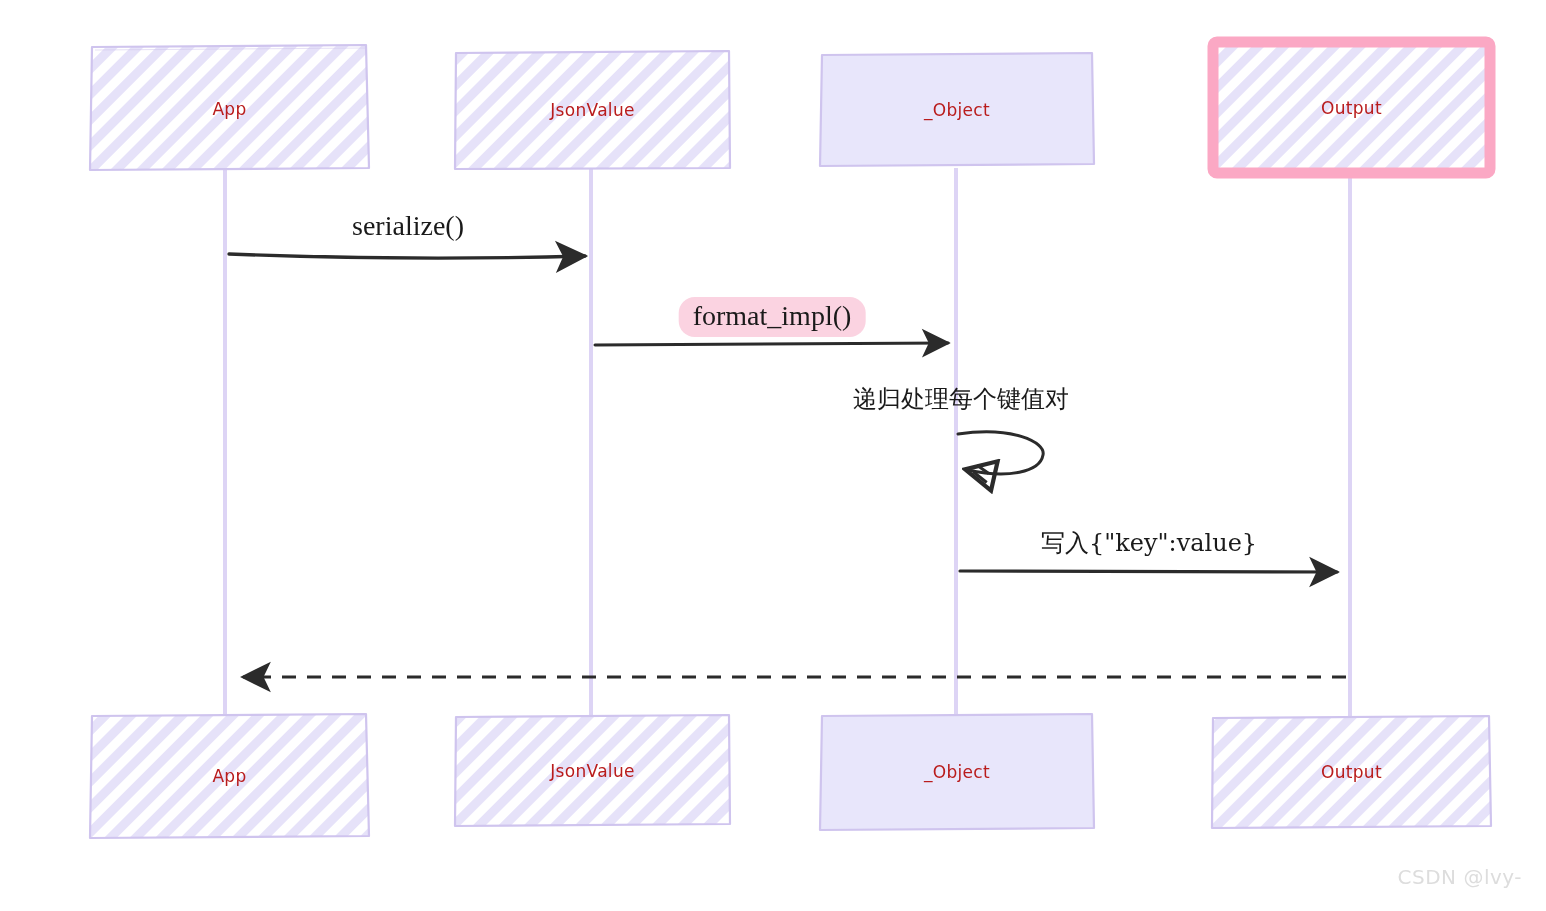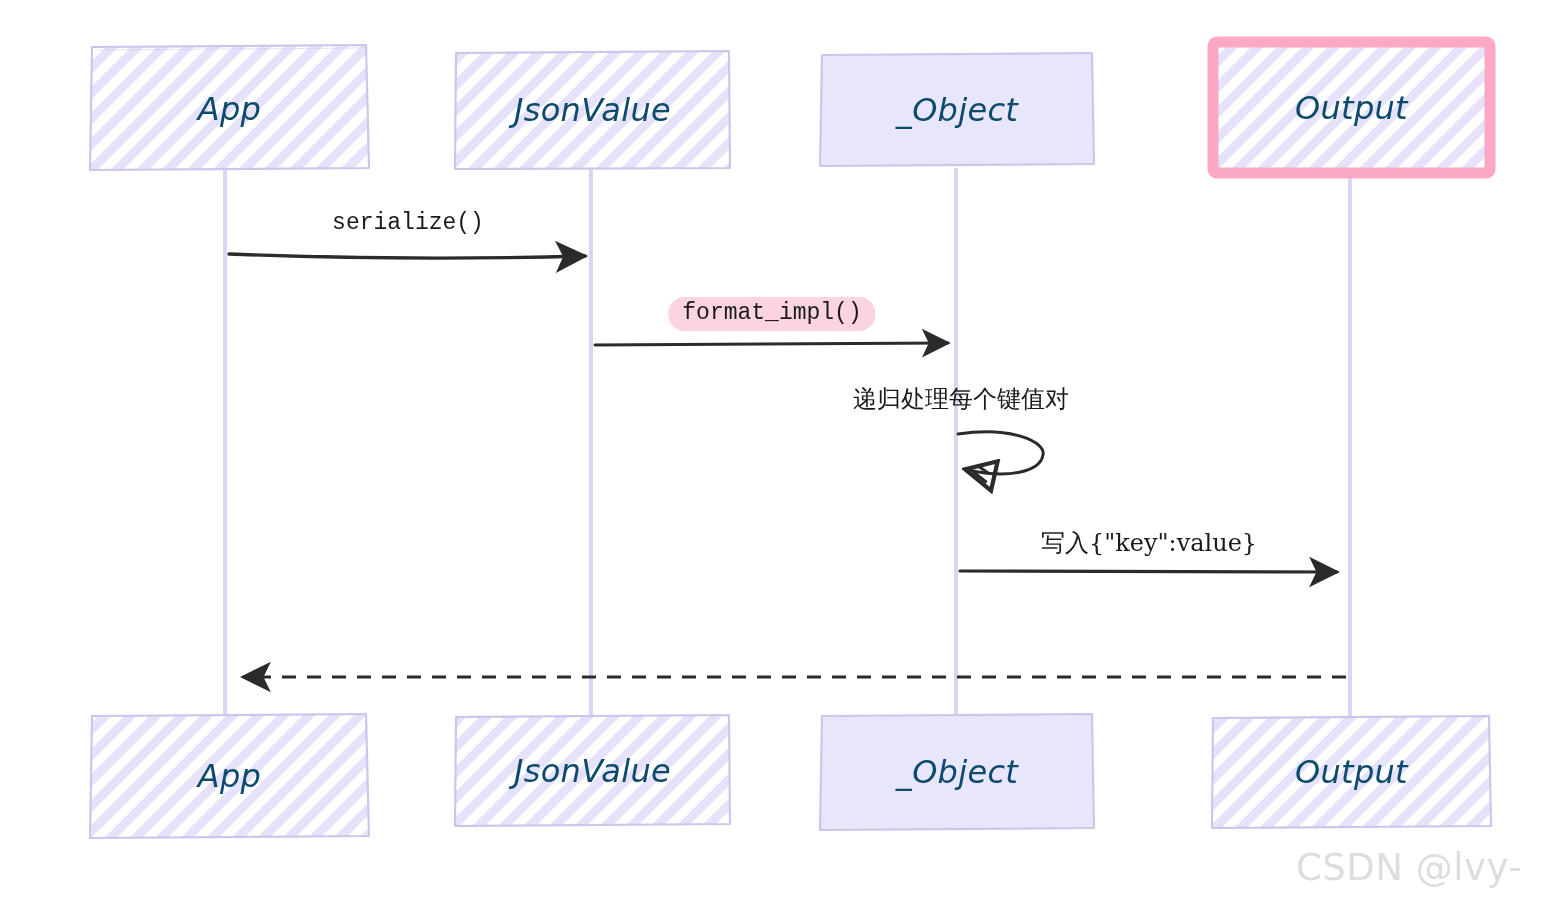--- a/index.html
+++ b/index.html
@@ -30,53 +30,52 @@
     overflow: visible;
   }
 
   
   .participant-label {
     position: absolute;
     display: flex;
     align-items: center;
     justify-content: center;
     font-family: "DejaVu Sans", "Liberation Sans", sans-serif;
-    font-size: 32px;
-    color: #0c4a6e;
+    font-size: 17px;
+    color: #b91c1c;
     letter-spacing: 0.3px;
     white-space: nowrap;
     pointer-events: none;
-    font-style: italic;
   }
 
   
   .msg-label {
     position: absolute;
-    font-family: Liberation Mono, monospace;
-    font-size: 23px;
+    font-family: Liberation Serif, serif;
+    font-size: 28px;
     color: #1a1a1a;
     white-space: nowrap;
     transform: translateX(-50%);
   }
   .msg-label.cjk {
     font-family: "DejaVu Serif", "Liberation Serif", serif;
     font-size: 24px;
   }
   .msg-label.highlight {
     background: #fbd3e1;
     border-radius: 16px;
     padding: 3px 14px 5px 14px;
   }
 
   .watermark {
     position: absolute;
     right: 24px;
     bottom: 22px;
     font-family: "DejaVu Sans", "Liberation Sans", sans-serif;
-    font-size: 37px;
+    font-size: 20px;
     color: #dddddd;
     letter-spacing: 0.5px;
     white-space: nowrap;
   }
 </style>
 </head>
 <body>
 
 <div id="diagram-root">
 

